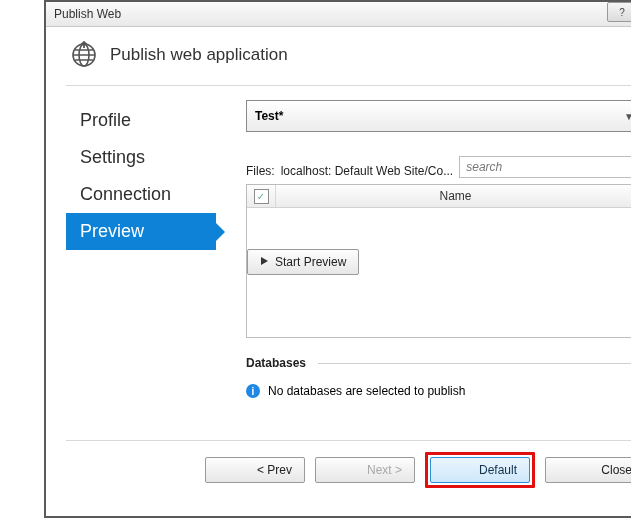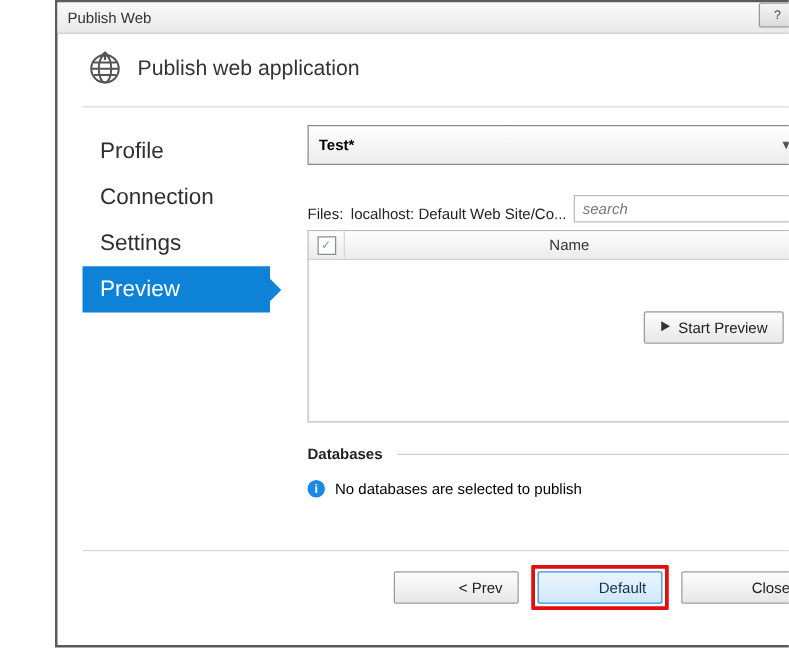--- a/index.html
+++ b/index.html
@@ -155,21 +155,21 @@
     font-size:12px;color:#333;
     align-items:center;
   }
   .col-check{width:28px;display:flex;justify-content:center;border-right:1px solid #d8d8d8;height:100%;align-items:center;}
   .col-name{flex:1;text-align:center;border-right:1px solid #d8d8d8;height:100%;display:flex;align-items:center;justify-content:center;}
   .col-tail{width:4px;}
   .checkbox{
     width:13px;height:13px;border:1px solid #8c8c8c;background:#fff;display:inline-flex;align-items:center;justify-content:center;font-size:10px;color:#6a8;
   }
   .start-preview-wrap{
-    position:absolute;left:0;right:13px;top:64px;display:flex;justify-content:flex-end;
+    position:absolute;left:0;right:13px;top:64px;display:flex;justify-content:flex-start;
   }
   .btn{
     height:24px;border:1px solid #9a9a9a;background:linear-gradient(to bottom,#fdfdfd,#e7e7e7);
     display:inline-flex;align-items:center;justify-content:center;
     padding:0 12px;font-size:12px;color:#222;border-radius:2px;
   }
   .btn.disabled{color:#a8a8a8;}
   .btn.primary{
     border:1px solid #2e8fd6;
     background:linear-gradient(to bottom,#eaf5fd,#cfe8fb);
@@ -229,22 +229,22 @@
       </svg>
     </span>
     <span class="header-title">Publish web application</span>
   </div>
 
   <div class="divider"></div>
 
   <div class="body">
     <div class="sidebar">
       <div class="side-item"><span>Profile</span></div>
+      <div class="side-item"><span>Settings</span></div>
       <div class="side-item"><span>Connection</span></div>
-      <div class="side-item"><span>Settings</span></div>
       <div class="side-item active"><span>Preview</span></div>
     </div>
 
     <div class="main">
       <div class="profile-select">
         <span>Test*</span>
         <span class="arrow">▼</span>
       </div>
 
       <div class="files-row">
@@ -288,20 +288,23 @@
         </div>
       </div>
     </div>
   </div>
 
   <div class="footer">
     <div class="footer-line"></div>
     <div class="btn">
         <span>&lt; Prev</span>
       </div>
+    <div class="btn disabled">
+        <span>Next &gt;</span>
+      </div>
     <span class="highlight">
       <div class="btn primary">
           <span>Default</span>
         </div>
     </span>
     <div class="btn">
         <span>Close</span>
       </div>
   </div>
 

